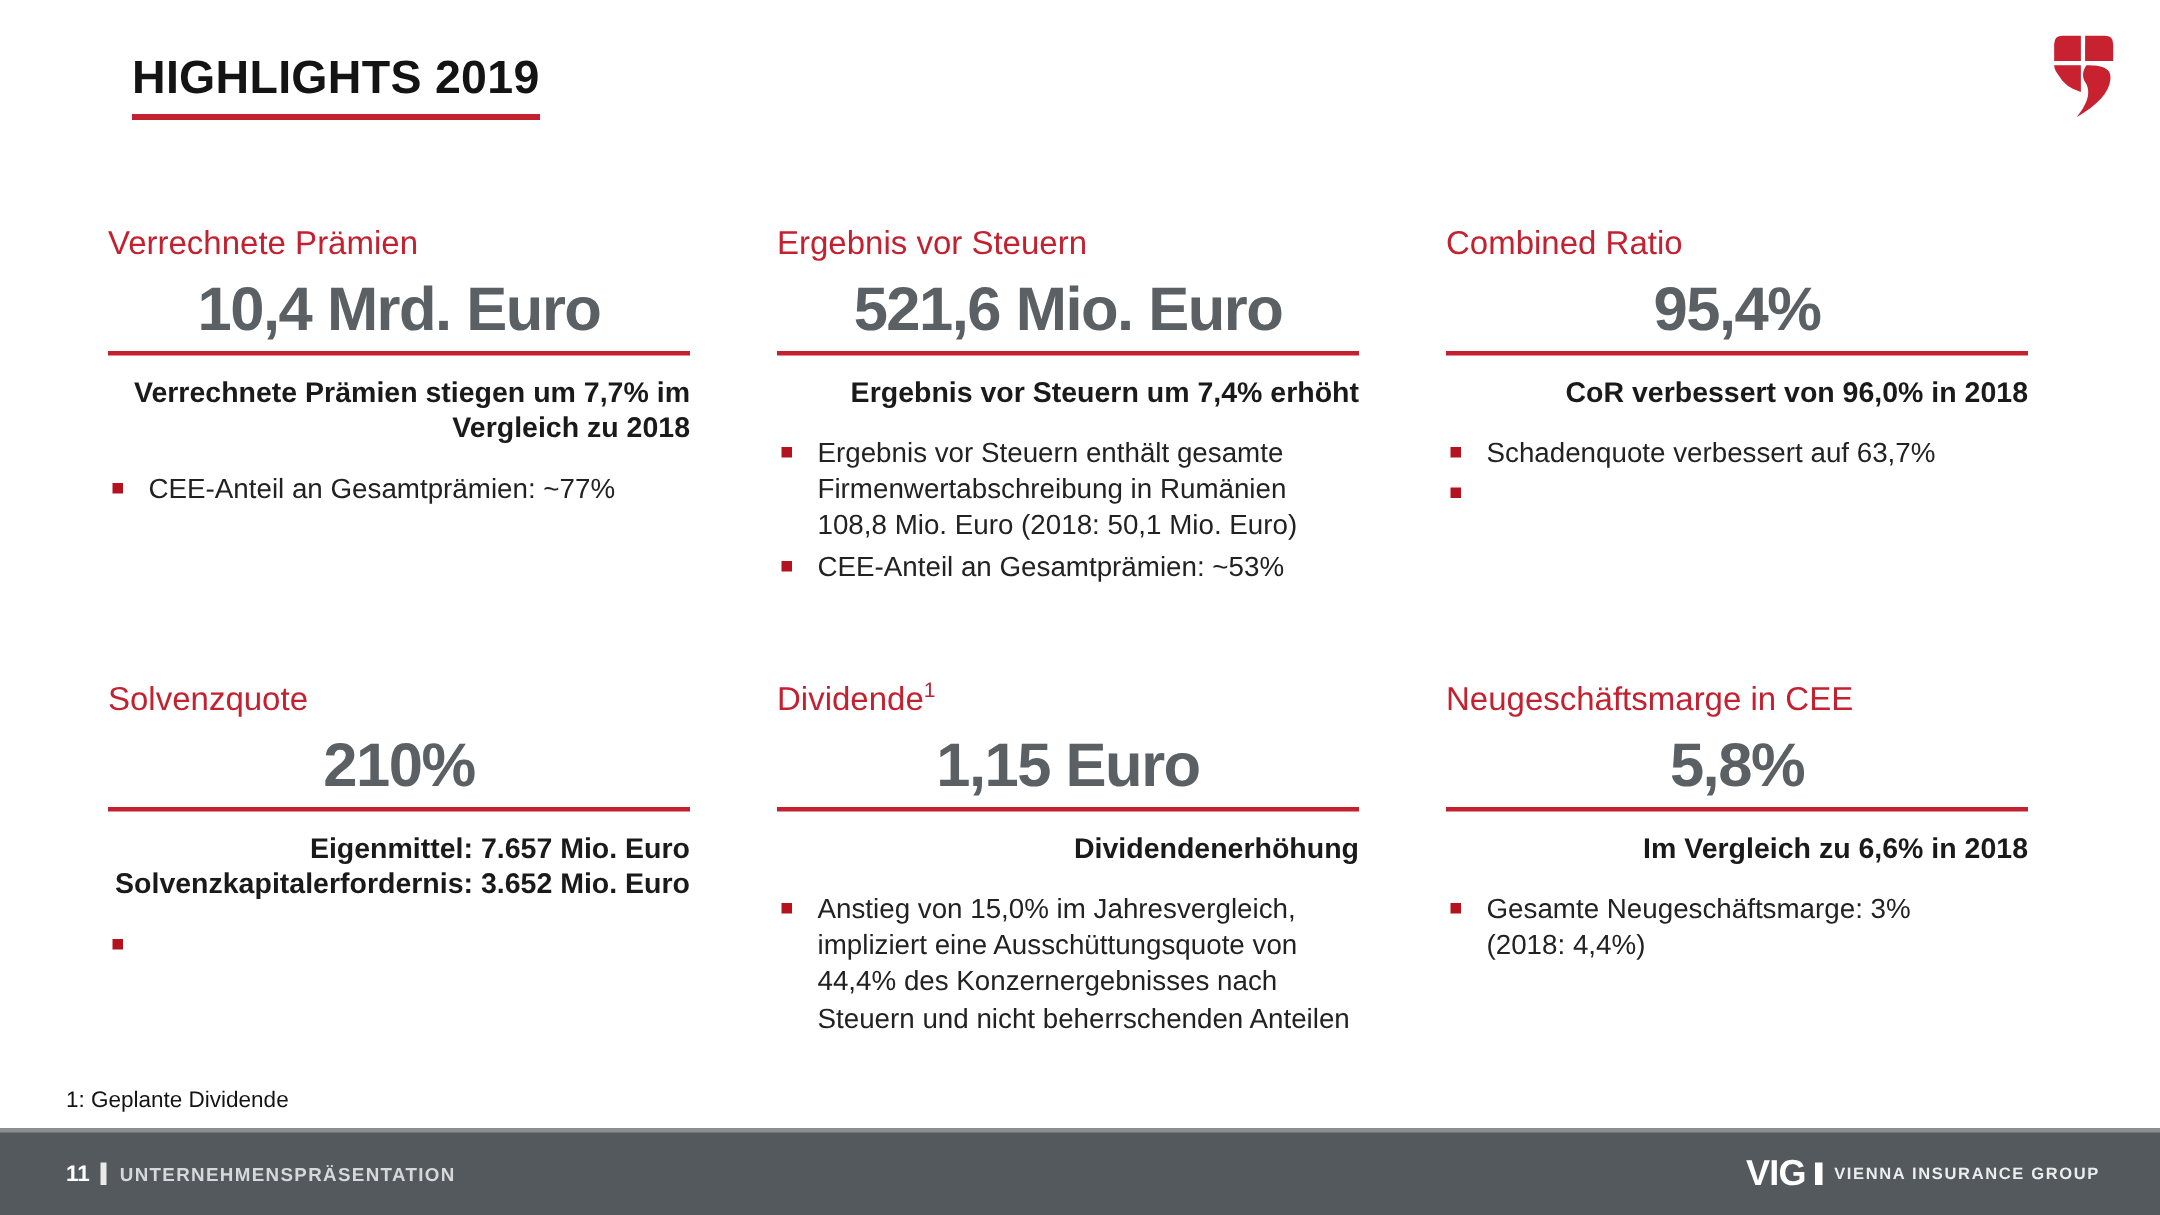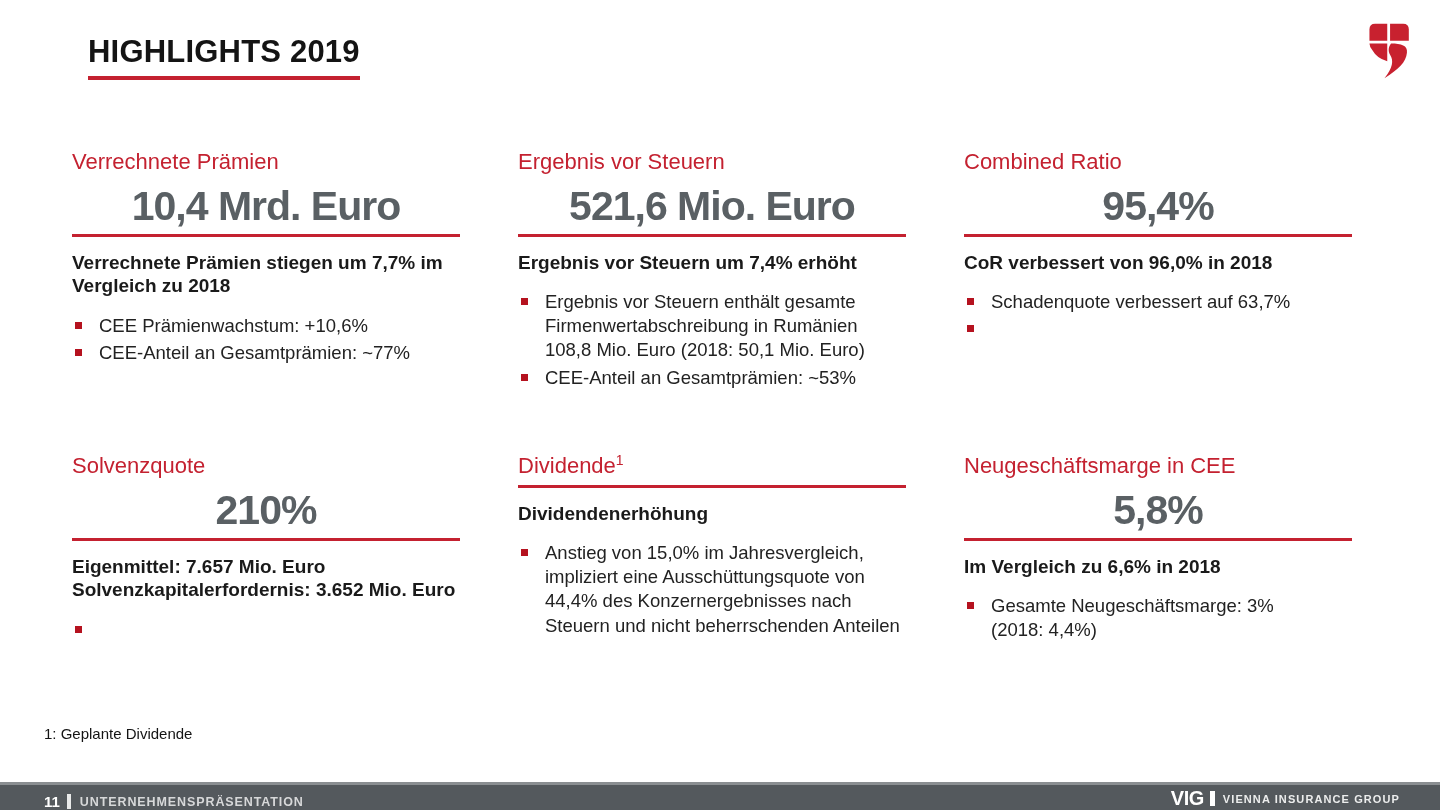--- a/index.html
+++ b/index.html
@@ -68,20 +68,21 @@
     margin-top: 7px;
   }
 
   .metric-subtitle {
     margin: 14px 0 0 0;
     font-size: 19px;
     font-weight: 700;
     color: #1a1a1a;
     line-height: 1.22;
     white-space: pre-line;
+    text-align: right;
   }
 
   .bullets {
     list-style: none;
     margin: 16px 0 0 0;
     padding: 0;
   }
   .bullets li {
     position: relative;
     padding-left: 27px;
@@ -103,25 +104,25 @@
     position: absolute;
     left: 44px; top: 725px;
     font-size: 15px;
     color: #141414;
   }
 
   
   .footer-bar {
     position: absolute;
     left: 0; right: 0; bottom: 0;
-    height: 28px;
+    height: 58px;
     background: #54595d;
     border-top: 3px solid #8a8e91;
     display: flex;
-    align-items: flex-end;
+    align-items: center;
     justify-content: space-between;
     padding: 0 40px 0 44px;
   }
   .footer-left, .footer-right { display: flex; align-items: center; }
   .page-number {
     color: #ffffff;
     font-size: 15px;
     font-weight: 700;
   }
   .vbar-small {
@@ -131,21 +132,21 @@
     display: inline-block;
   }
   .footer-title {
     color: #d7d8d9;
     font-size: 12.5px;
     font-weight: 700;
     letter-spacing: 0.9px;
   }
   .vig-wordmark {
     color: #ffffff;
-    font-size: 20px;
+    font-size: 24px;
     font-weight: 700;
     letter-spacing: -0.5px;
   }
   .vbar-big {
     width: 5px; height: 15px;
     background: #ffffff;
     margin: 0 8px 0 6px;
     display: inline-block;
   }
   .vig-group-name {
@@ -167,21 +168,20 @@
   <path fill="#c8212f" d="M28 25 C39 25 46 27 45 35 C44 45 36 53 21 62 C30 51 31 43 27 37 C24.5 33 25.5 28 28 25 Z"></path>
 </svg>
 
 <section class="card c1 r1">
   <h2 class="metric-label"><span>Verrechnete Prämien</span></h2>
   <div class="metric-value">10,4 Mrd. Euro</div>
   <div class="metric-divider"></div>
   <p class="metric-subtitle">Verrechnete Prämien stiegen um 7,7% im
 Vergleich zu 2018</p>
   <ul class="bullets">
-    <li><span class="bullet-sq"></span><span class="bullet-text">CEE Prämienwachstum: +10,6%</span></li>
     <li><span class="bullet-sq"></span><span class="bullet-text">CEE-Anteil an Gesamtprämien: ~77%</span></li>
   </ul>
 </section>
 
 <section class="card c2 r1">
   <h2 class="metric-label"><span>Ergebnis vor Steuern</span></h2>
   <div class="metric-value">521,6 Mio. Euro</div>
   <div class="metric-divider"></div>
   <p class="metric-subtitle">Ergebnis vor Steuern um 7,4% erhöht</p>
   <ul class="bullets">
@@ -209,20 +209,21 @@
   <div class="metric-divider"></div>
   <p class="metric-subtitle">Eigenmittel: 7.657 Mio. Euro
 Solvenzkapitalerfordernis: 3.652 Mio. Euro</p>
   <ul class="bullets">
     <li><span class="bullet-sq"></span></li>
   </ul>
 </section>
 
 <section class="card c2 r2">
   <h2 class="metric-label"><span>Dividende</span><sup>1</sup></h2>
+  <div class="metric-value">1,15 Euro</div>
   <div class="metric-divider"></div>
   <p class="metric-subtitle">Dividendenerhöhung</p>
   <ul class="bullets">
     <li><span class="bullet-sq"></span><span class="bullet-text">Anstieg von 15,0% im Jahresvergleich,
 impliziert eine Ausschüttungsquote von
 44,4% des Konzernergebnisses nach
 Steuern und nicht beherrschenden Anteilen</span></li>
   </ul>
 </section>
 

